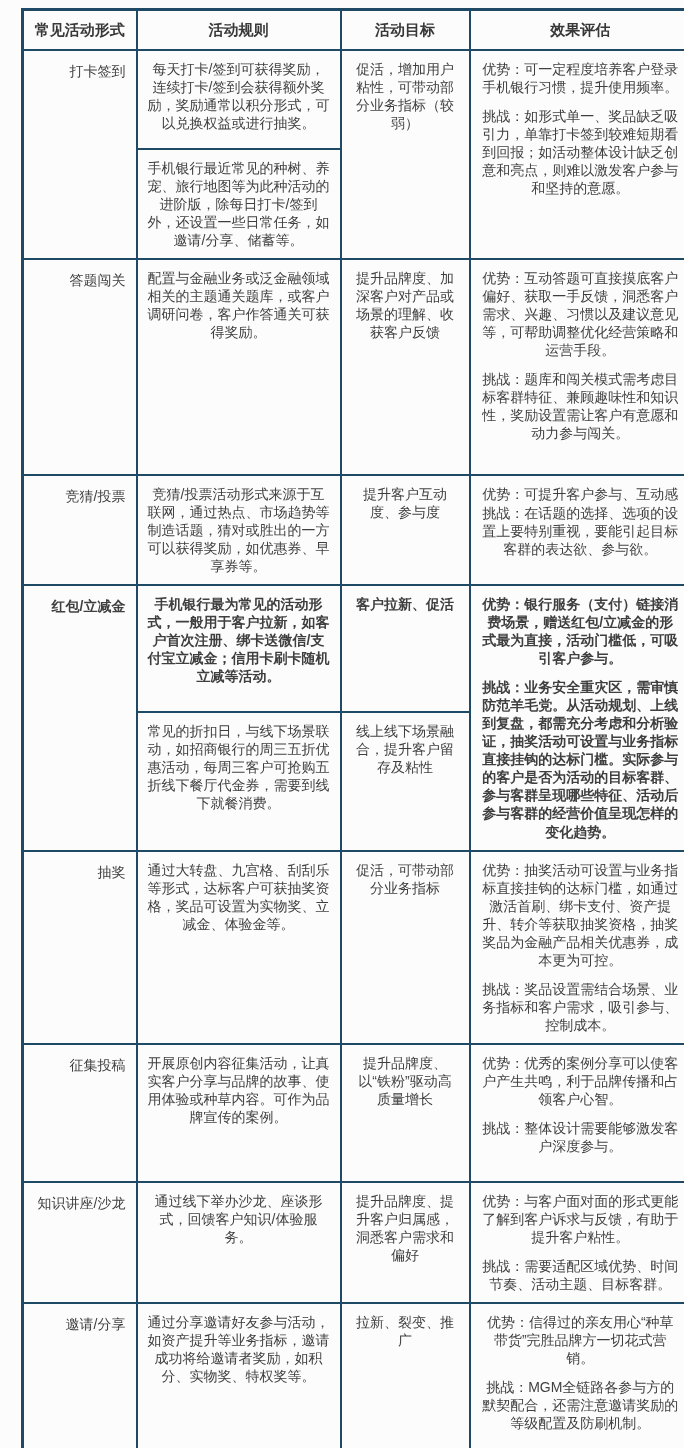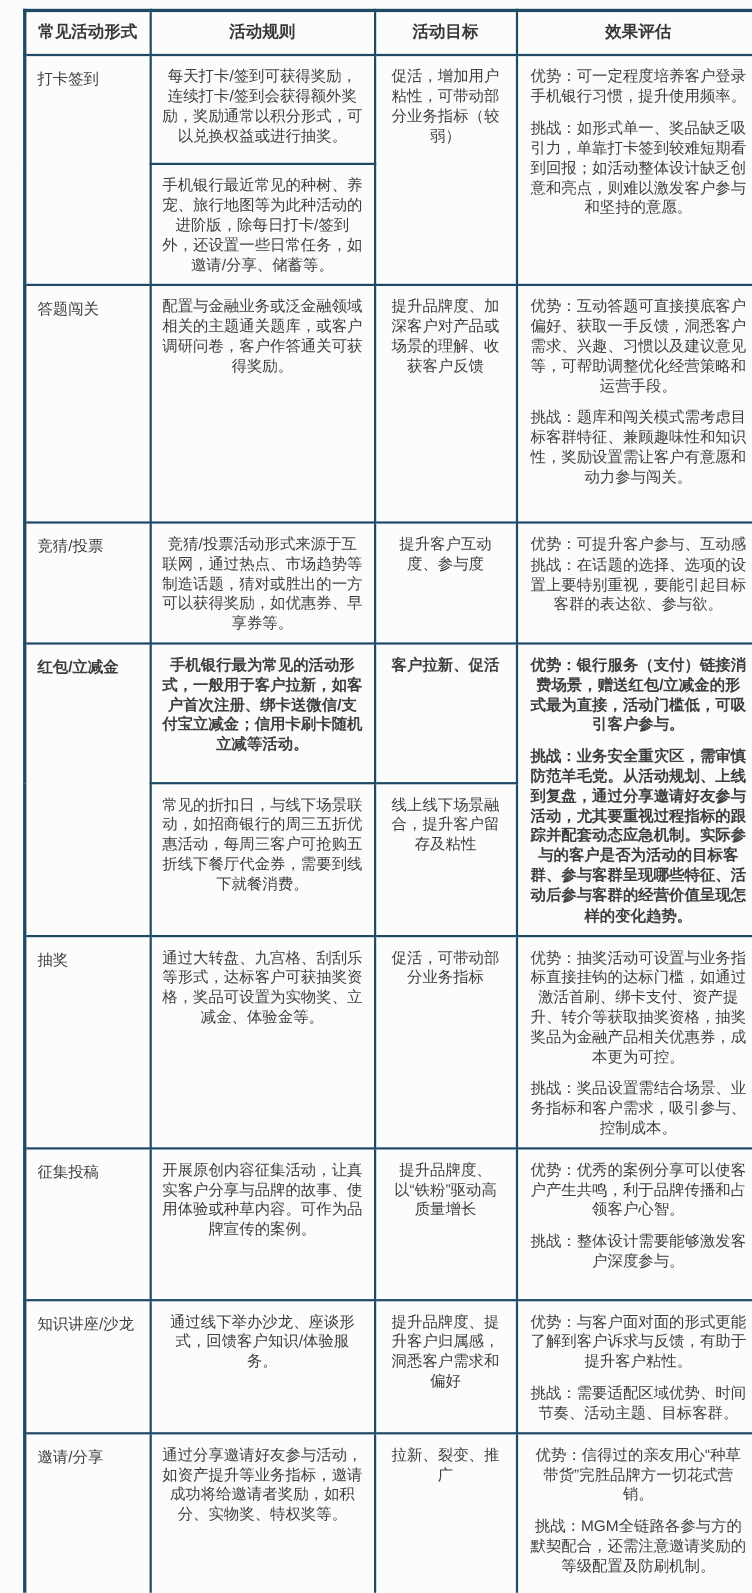--- a/index.html
+++ b/index.html
@@ -30,21 +30,21 @@
   }
   th {
     text-align: center;
     vertical-align: middle;
     font-weight: bold;
     font-size: 15px;
     color: #383838;
     padding: 8px 2px;
     height: 40px;
   }
-  td.form-cell { text-align: left; padding-top: 11px; }
+  td.form-cell { text-align: right; padding-top: 11px; }
   td p { margin: 0 0 11px 0; }
   td p:last-child { margin-bottom: 0; }
   td.tight p { margin-bottom: 1px; }
   col.c1 { width: 114px; }
   col.c2 { width: 204px; }
   col.c3 { width: 129px; }
   col.c4 { width: 222px; }
 </style>
 </head>
 <body>
@@ -117,21 +117,21 @@
       <tr style="height:122px;font-weight:bold;">
         <td class="form-cell" rowspan="2">红包/立减金</td>
         <td>
             <p>手机银行最为常见的活动形式，一般用于客户拉新，如客户首次注册、绑卡送微信/支付宝立减金；信用卡刷卡随机立减等活动。</p>
           </td>
         <td>
             <p>客户拉新、促活</p>
           </td>
         <td rowspan="2">
           <p>优势：银行服务（支付）链接消费场景，赠送红包/立减金的形式最为直接，活动门槛低，可吸引客户参与。</p>
-          <p>挑战：业务安全重灾区，需审慎防范羊毛党。从活动规划、上线到复盘，通过分享邀请好友参与活动，尤其要重视过程指标的跟踪并配套动态应急机制。实际参与的客户是否为活动的目标客群、参与客群呈现哪些特征、活动后参与客群的经营价值呈现怎样的变化趋势。</p>
+          <p>挑战：业务安全重灾区，需审慎防范羊毛党。从活动规划、上线到复盘，都需充分考虑和分析验证，抽奖活动可设置与业务指标直接挂钩的达标门槛。实际参与的客户是否为活动的目标客群、参与客群呈现哪些特征、活动后参与客群的经营价值呈现怎样的变化趋势。</p>
         </td>
       </tr>
       <tr style="height:134px;">
         <td>
             <p>常见的折扣日，与线下场景联动，如招商银行的周三五折优惠活动，每周三客户可抢购五折线下餐厅代金券，需要到线下就餐消费。</p>
           </td>
         <td>
             <p>线上线下场景融合，提升客户留存及粘性</p>
           </td>
       </tr>

